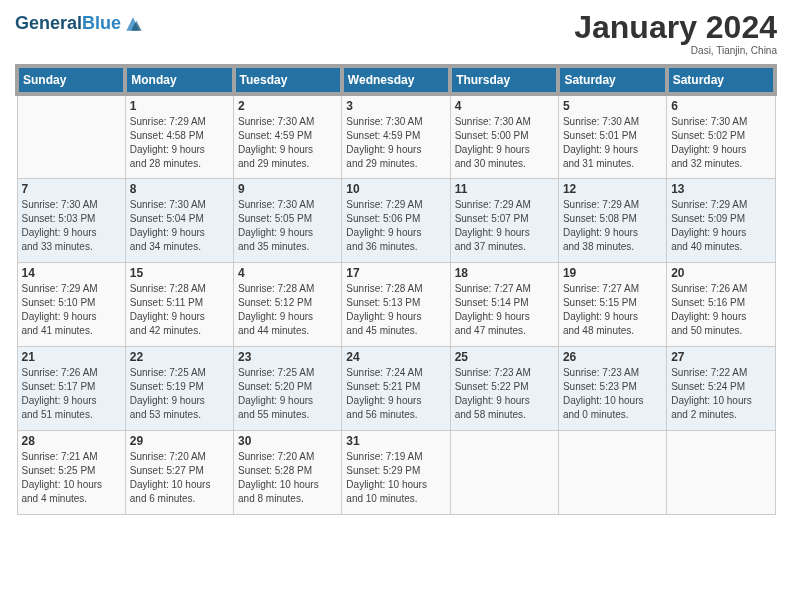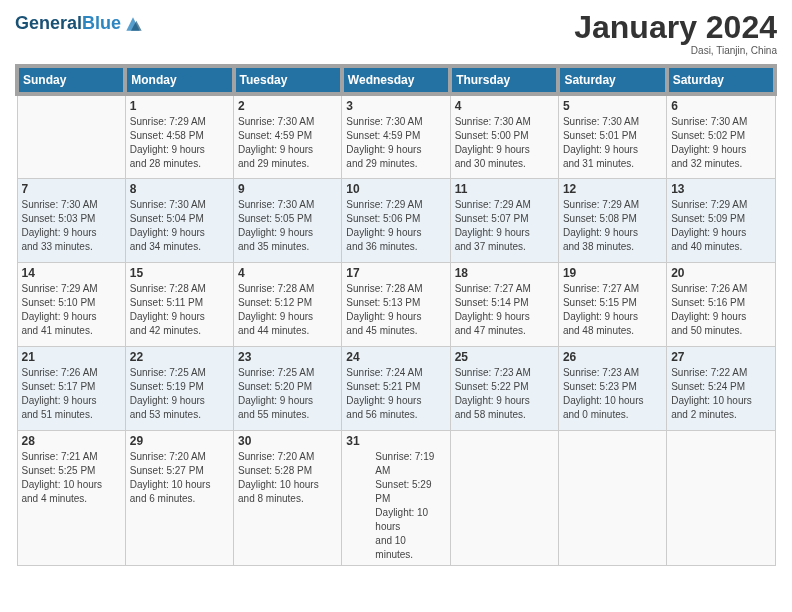--- a/index.html
+++ b/index.html
@@ -345,21 +345,21 @@
           </td>
           <td>
             <span class="day-num">30</span>
             <div class="day-info" style="white-space: pre-line;">Sunrise: 7:20 AM
 Sunset: 5:28 PM
 Daylight: 10 hours
 and 8 minutes.</div>
           </td>
           <td>
             <span class="day-num">31</span>
-            <div class="day-info" style="white-space: pre-line; margin-left: 29px;">Sunrise: 7:19 AM
+            <div class="day-info" style="white-space: pre-line;">Sunrise: 7:19 AM
 Sunset: 5:29 PM
 Daylight: 10 hours
 and 10 minutes.</div>
           </td>
           <td></td>
           <td></td>
           <td></td>
         </tr>
       </tbody>
   </table>

